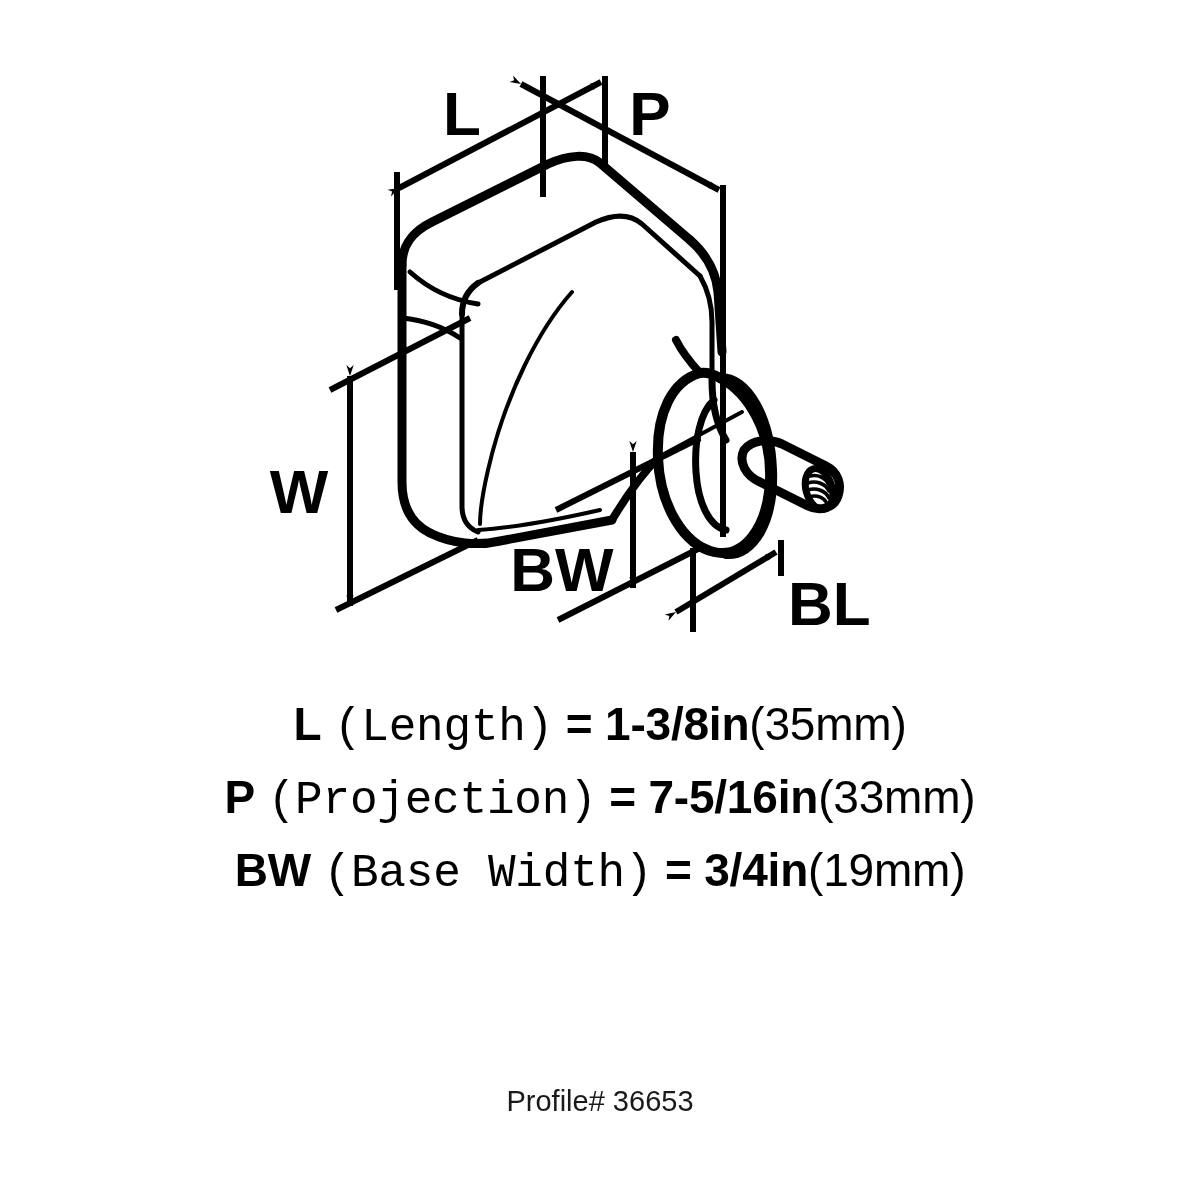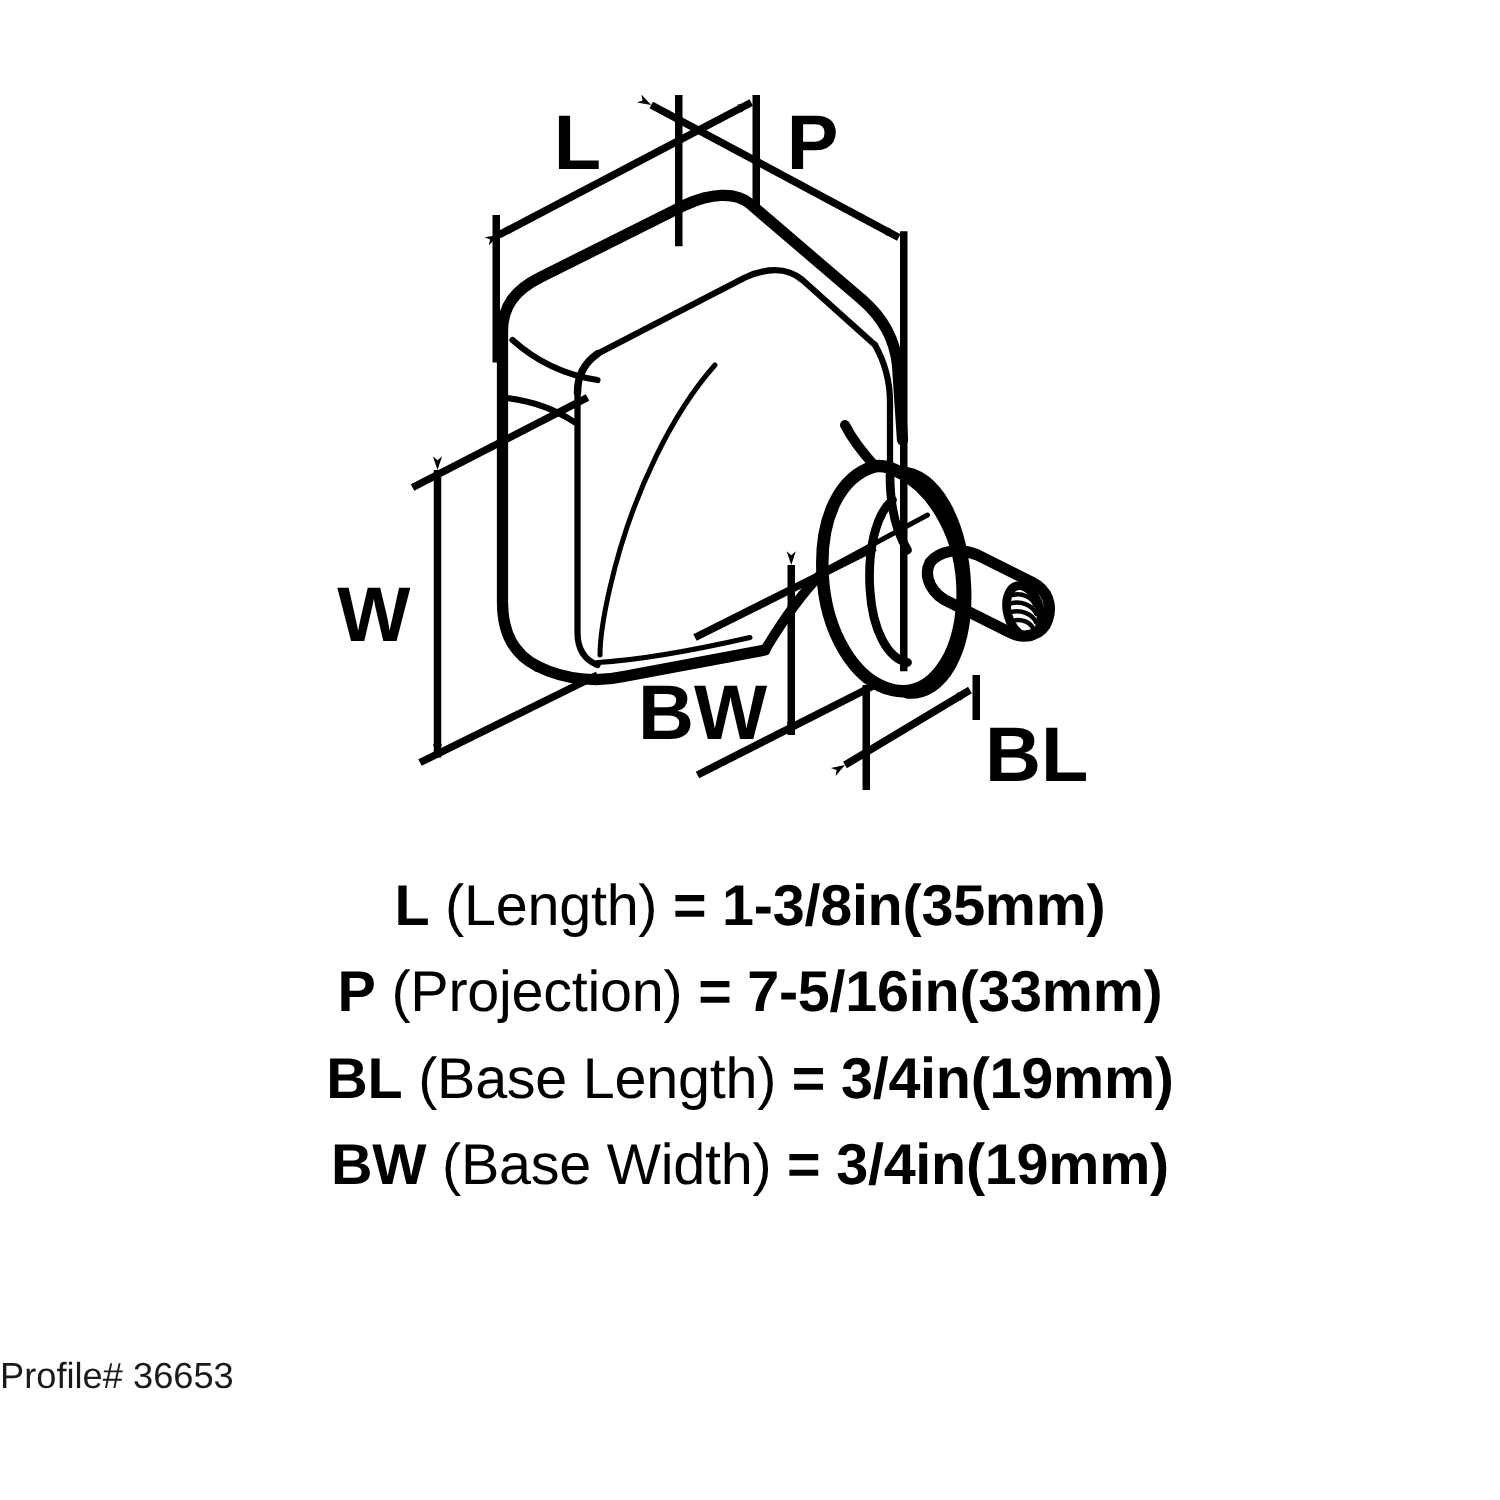--- a/index.html
+++ b/index.html
@@ -58,38 +58,40 @@
     line-height: 69px;
     white-space: nowrap;
     color: #000000;
     letter-spacing: -0.2px;
   }
   .spec-code {
     font-weight: bold;
   }
   .spec-name {
     font-weight: normal;
+    font-family: Liberation Mono, monospace;
   }
   .spec-eq {
     font-weight: bold;
   }
   .spec-imperial {
     font-weight: bold;
   }
   .spec-metric {
-    font-weight: bold;
+    font-weight: normal;
     margin-top: 32px;
   }
 
   
   #profile-line {
     position: absolute;
     left: 0;
     top: 1085px;
     width: 1200px;
+    text-align: center;
     font-size: 29px;
     font-weight: normal;
     color: #1a1a1a;
   }
 </style>
 </head>
 <body>
 
 <div id="page">
 
@@ -241,26 +243,20 @@
     </div>
 
 
     <div class="spec-row">
       <span class="spec-code">P</span>
       <span class="spec-name">(Projection)</span>
       <span class="spec-eq">=</span>
       <span class="spec-imperial">7-5/16in</span><span class="spec-metric">(33mm)</span>
     </div>
 
-    <div class="spec-row">
-      <span class="spec-code">BL</span>
-      <span class="spec-name">(Base Length)</span>
-      <span class="spec-eq">=</span>
-      <span class="spec-imperial">3/4in</span><span class="spec-metric">(19mm)</span>
-    </div>
 
     <div class="spec-row">
       <span class="spec-code">BW</span>
       <span class="spec-name">(Base Width)</span>
       <span class="spec-eq">=</span>
       <span class="spec-imperial">3/4in</span><span class="spec-metric">(19mm)</span>
     </div>
   </div>
 
   <div id="profile-line">Profile# 36653</div>

